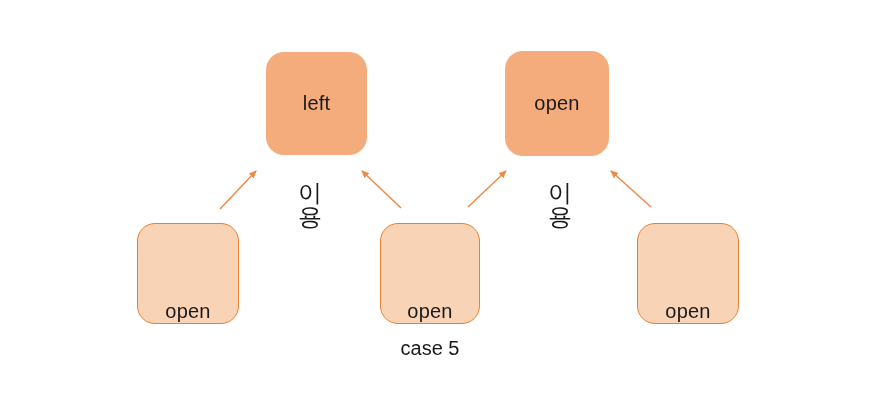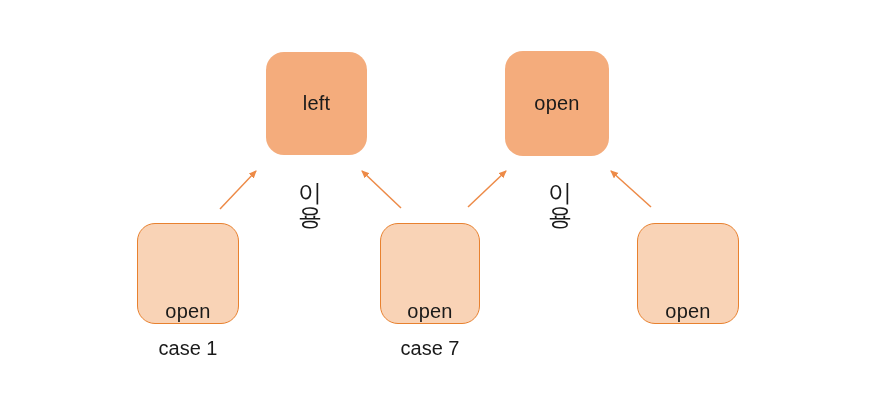--- a/index.html
+++ b/index.html
@@ -81,24 +81,23 @@
     <span>open</span>
   </div>
 
   <span class="edge-label" style="left:288px; top:181px; width:44px;">이용</span>
 
   <span class="edge-label" style="left:538px; top:181px; width:44px;">이용</span>
 
   <div class="node open" style="left:137px; top:223px; width:102px; height:101px;">
     <span>open</span>
   </div>
-  <div class="case-label" style="left:137px; top:338px; width:102px;">case 1</div>
 
   <div class="node open" style="left:380px; top:223px; width:100px; height:101px;">
     <span>open</span>
   </div>
-  <div class="case-label" style="left:380px; top:338px; width:100px;">case 7</div>
+  <div class="case-label" style="left:380px; top:338px; width:100px;">case 5</div>
 
   <div class="node open" style="left:637px; top:223px; width:102px; height:101px;">
     <span>open</span>
   </div>
 
 </div>
 
 </body></html>

